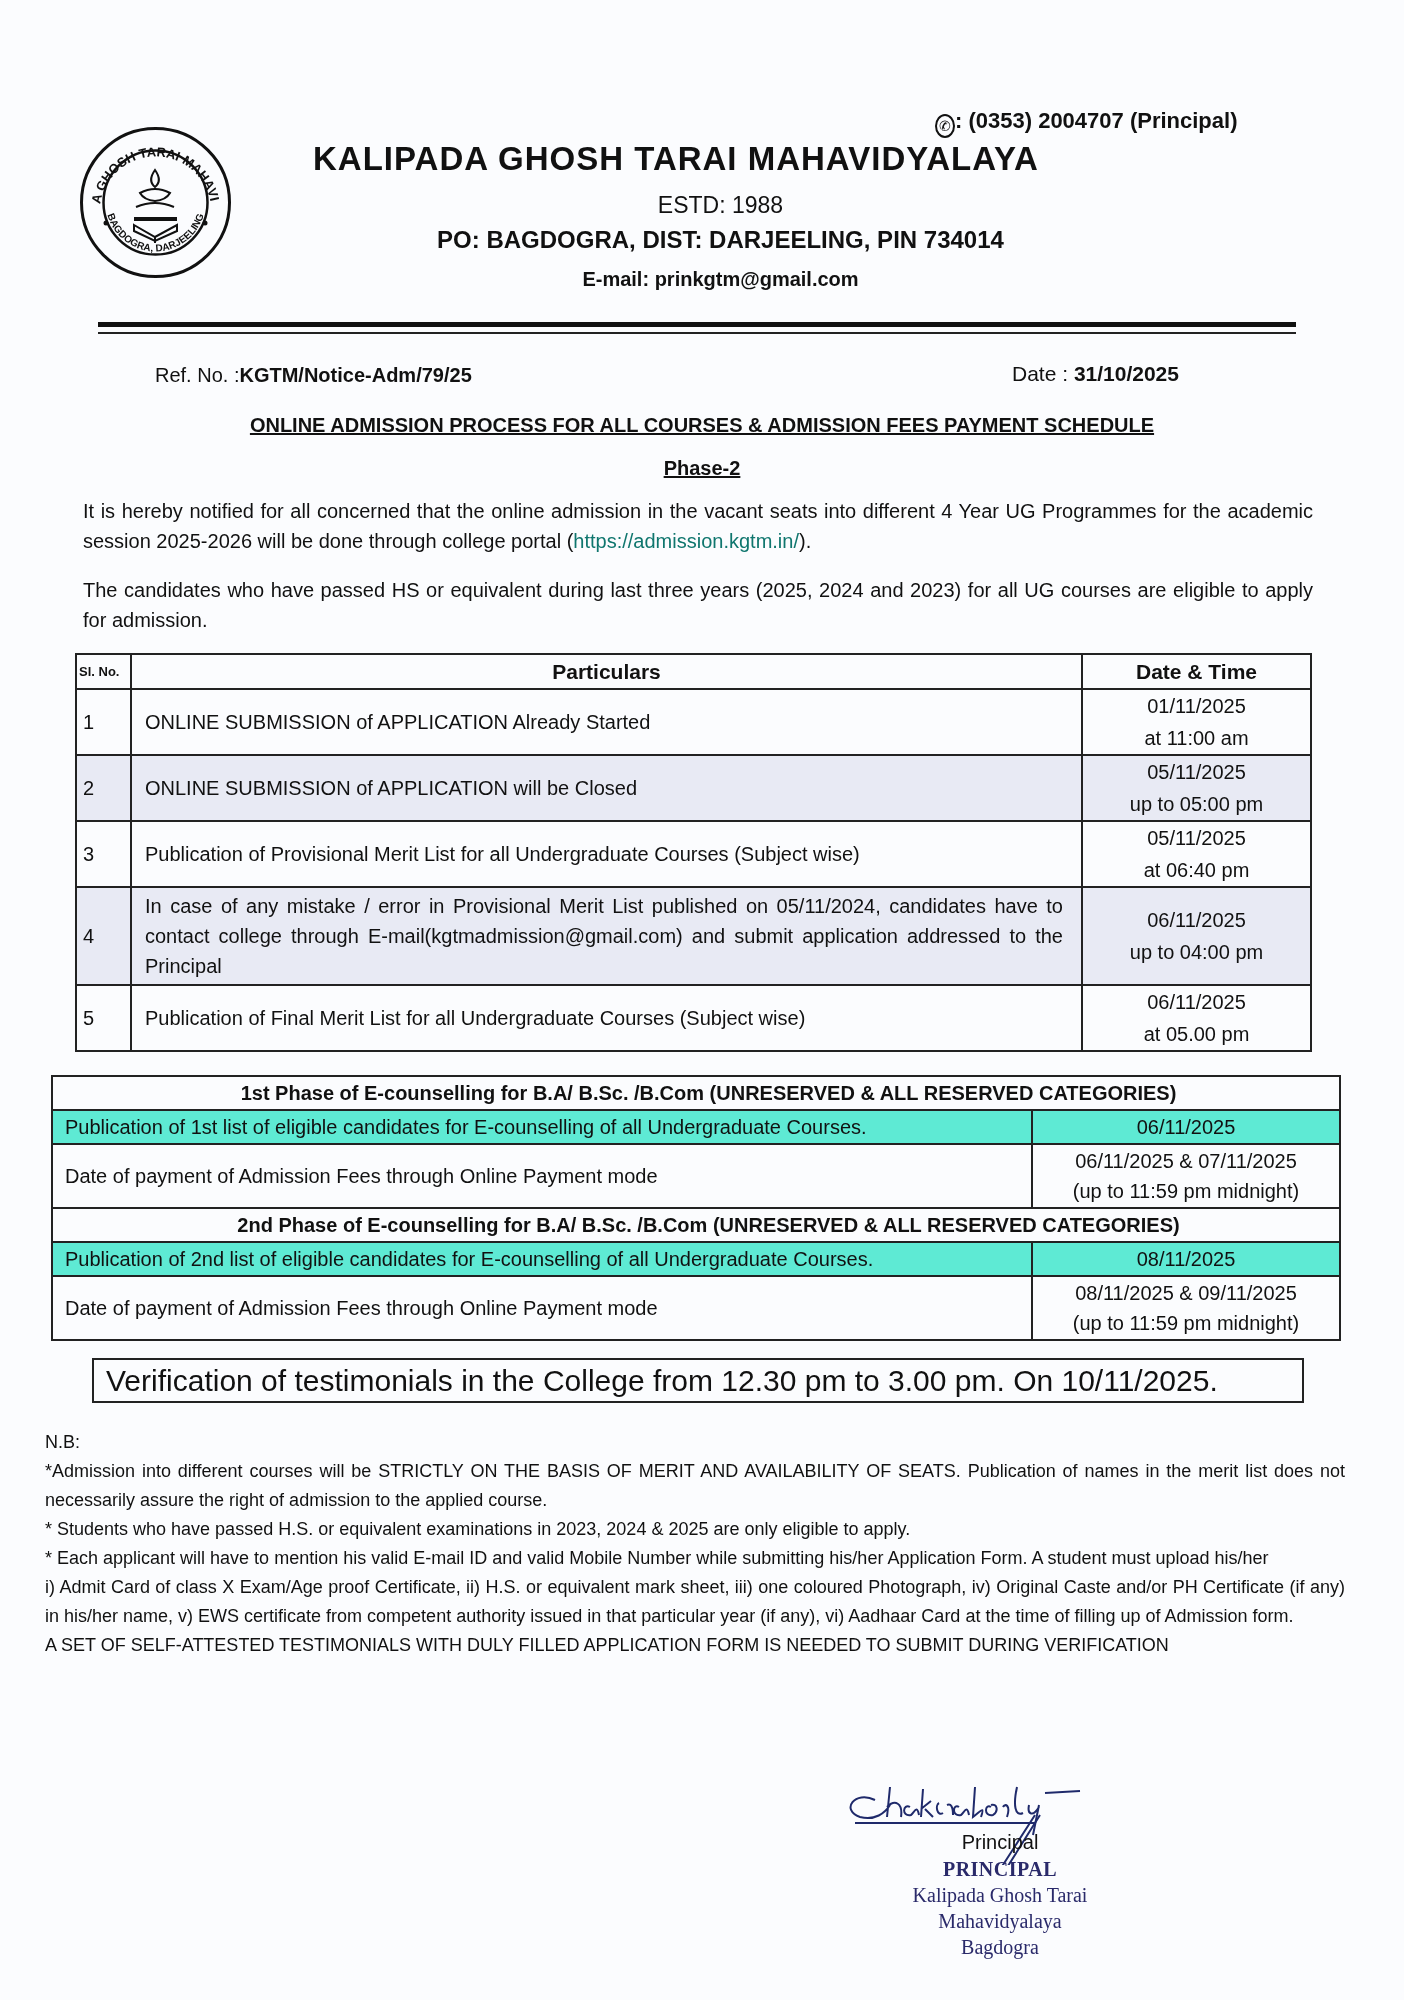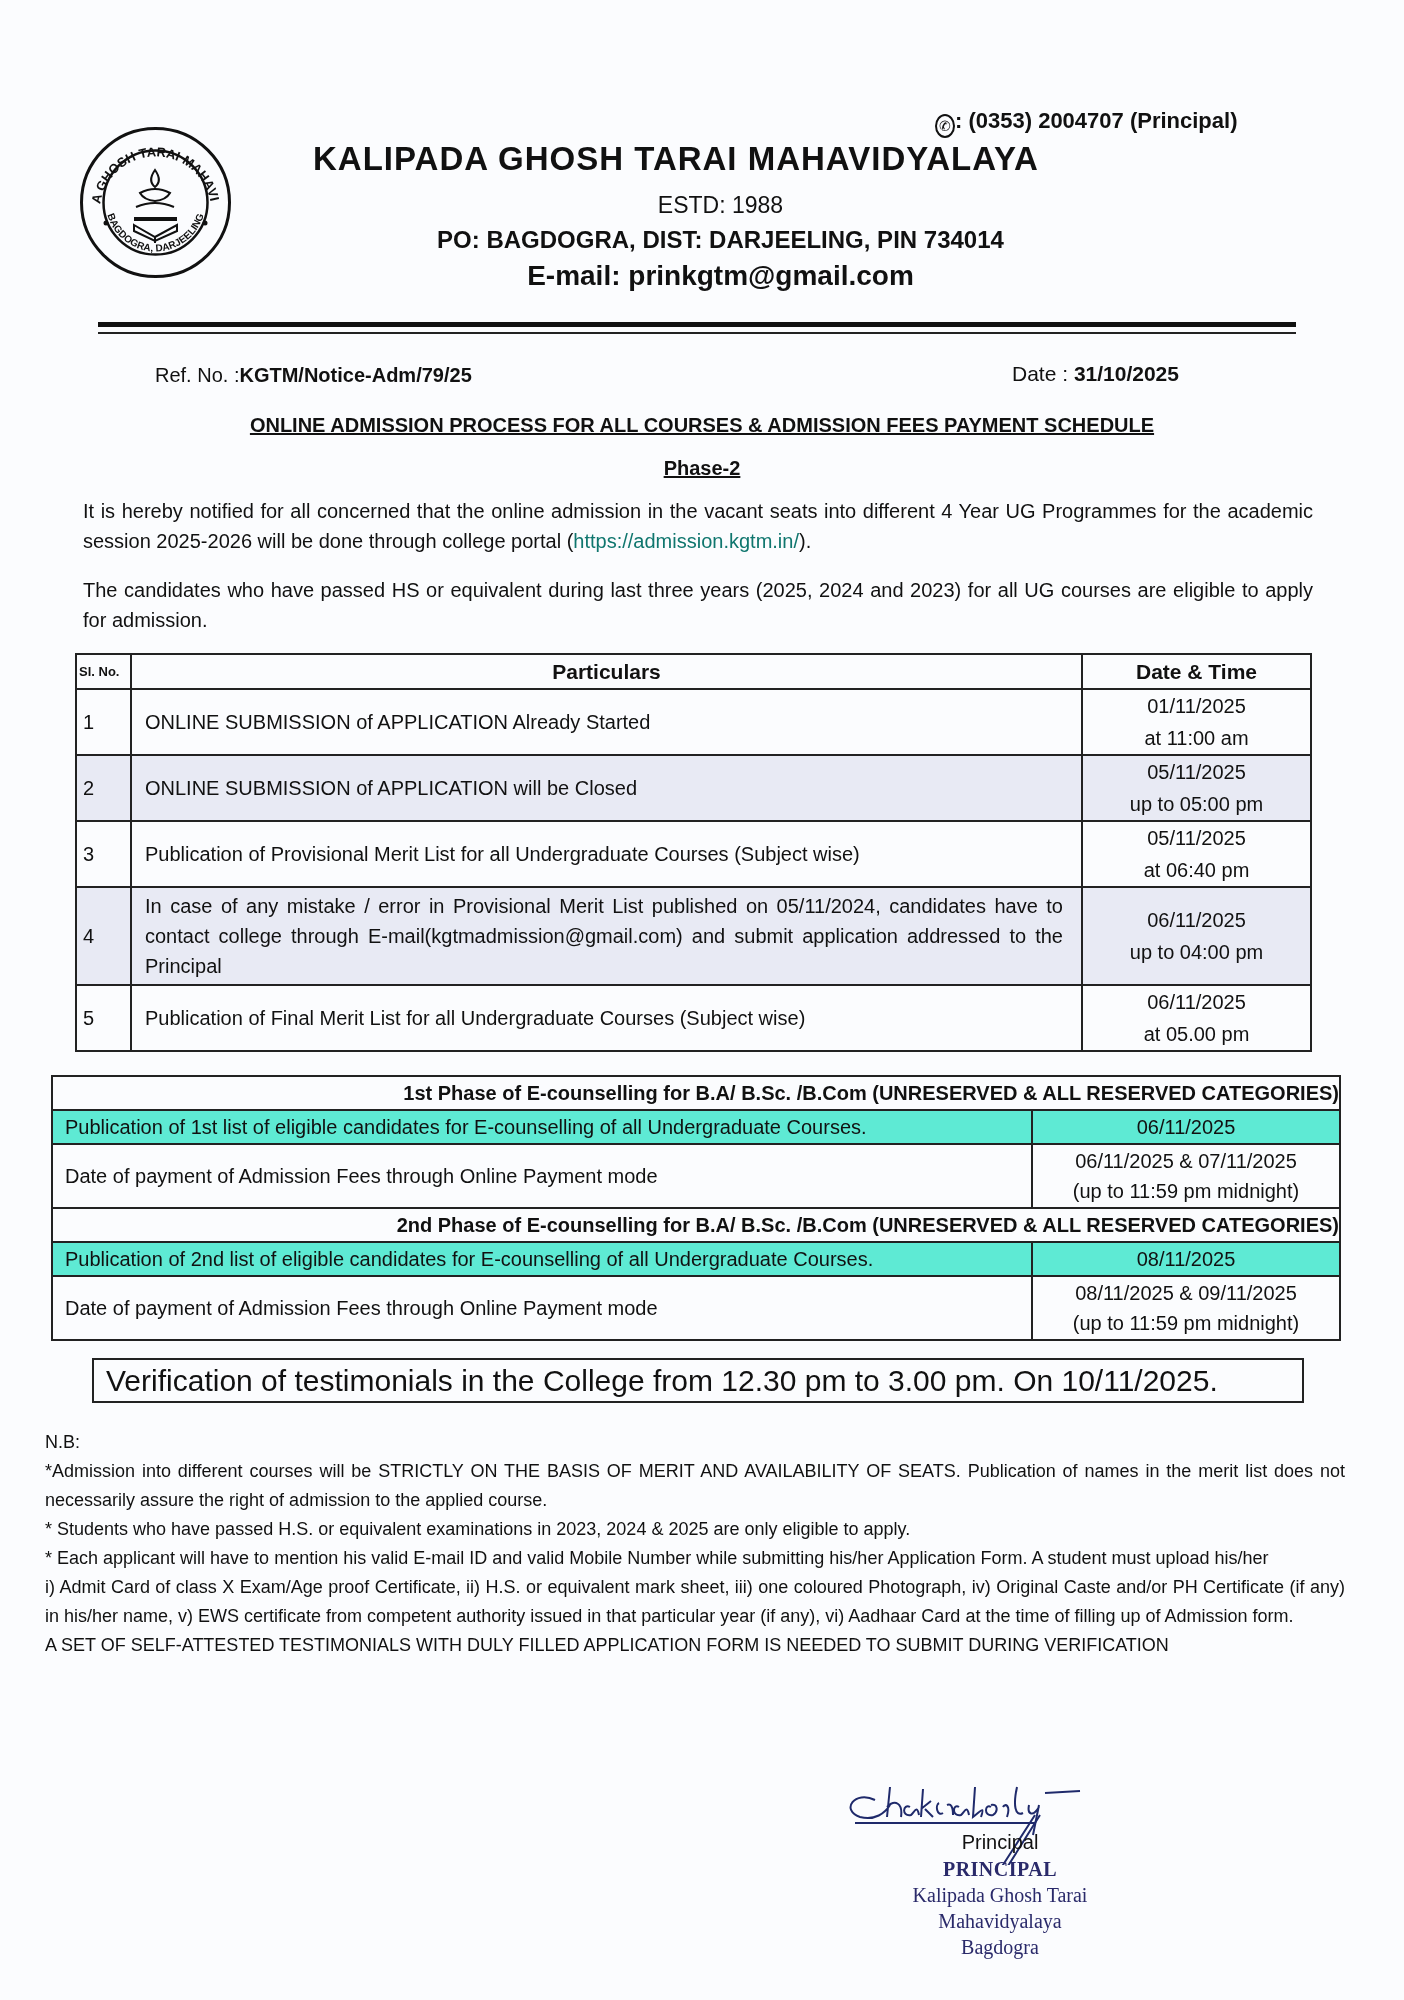--- a/index.html
+++ b/index.html
@@ -8,21 +8,21 @@
   .abs { position: absolute; }
 
   
   .logo { left: 78px; top: 125px; width: 155px; height: 155px; }
   .phone { left: 935px; top: 108px; font-size: 22px; font-weight: bold; white-space: nowrap; }
   .phone .ph-icon { display: inline-block; width: 20px; height: 24px; border: 2px solid #111; border-radius: 50%;
                     font-size: 14px; line-height: 20px; text-align: center; vertical-align: -3px; font-style: italic; }
   .college { left: 313px; top: 140px; font-size: 33px; font-weight: 900; letter-spacing: 1px; white-space: nowrap; }
   .estd { left: 0; width: 1404px; top: 192px; font-size: 23px; text-align: center; padding-left: 37px; }
   .addr { left: 0; width: 1404px; top: 226px; font-size: 24px; font-weight: bold; text-align: center; padding-left: 37px; }
-  .email { left: 0; width: 1404px; top: 260px; font-size: 28px; font-weight: bold; text-align: center; padding-left: 37px; }
+  .email { left: 0; width: 1404px; top: 268px; font-size: 20px; font-weight: bold; text-align: center; padding-left: 37px; }
   .rule1 { left: 98px; top: 322px; width: 1198px; height: 5px; background: #111; }
   .rule2 { left: 98px; top: 332px; width: 1198px; height: 2px; background: #222; }
 
   .ref { left: 155px; top: 364px; font-size: 20px; }
   .ref b, .date b { font-weight: bold; }
   .date { left: 1012px; top: 362px; font-size: 21px; }
   .title { left: 0; width: 1404px; top: 414px; text-align: center; font-size: 20px; font-weight: bold; text-decoration: underline; }
   .phase { left: 0; width: 1404px; top: 457px; text-align: center; font-size: 20px; font-weight: bold; text-decoration: underline; }
 
   .para { left: 83px; width: 1230px; font-size: 20px; line-height: 30px; text-align: justify; }
@@ -39,21 +39,21 @@
   .sched th.dt { width: 229px; }
   .sched td { vertical-align: middle; line-height: 30px; }
   .sched td.no { padding-left: 6px; }
   .sched td.part { padding: 2px 18px 2px 13px; text-align: justify; }
   .sched td.dtc { text-align: center; line-height: 32px; }
   .sched tr.shade td { background: #e8eaf4; }
 
   
   .couns { left: 51px; top: 1075px; width: 1290px; font-size: 20px; }
   .couns td { line-height: 30px; }
-  .couns td.hdr { text-align: right; font-weight: bold; height: 34px; font-size: 20px; padding-left: 25px; }
+  .couns td.hdr { text-align: center; font-weight: bold; height: 34px; font-size: 20px; padding-left: 25px; }
   .couns td.desc { padding-left: 12px; }
   .couns td.dc { width: 308px; text-align: center; }
   .couns tr.shade td { background: #5eead4; }
 
   .verify { left: 92px; top: 1358px; width: 1212px; height: 45px; border: 2px solid #222; font-size: 30px;
             padding-left: 12px; line-height: 41px; white-space: nowrap; }
 
   
   .nb { left: 45px; width: 1300px; top: 1428px; font-size: 18px; line-height: 29px; text-align: justify; }
   .nb p { margin: 0; }

